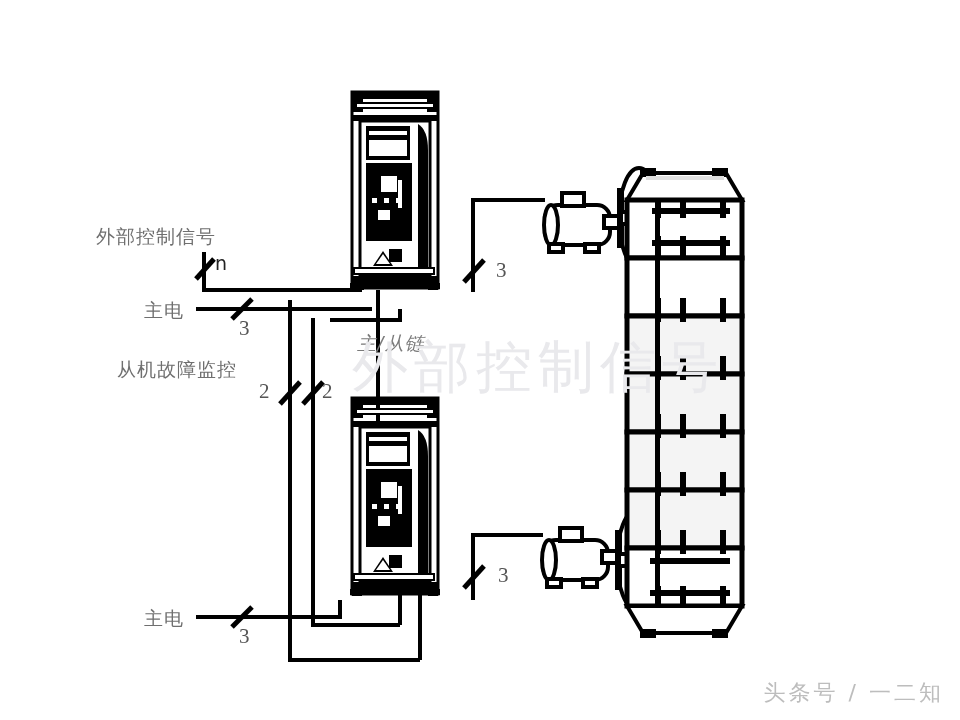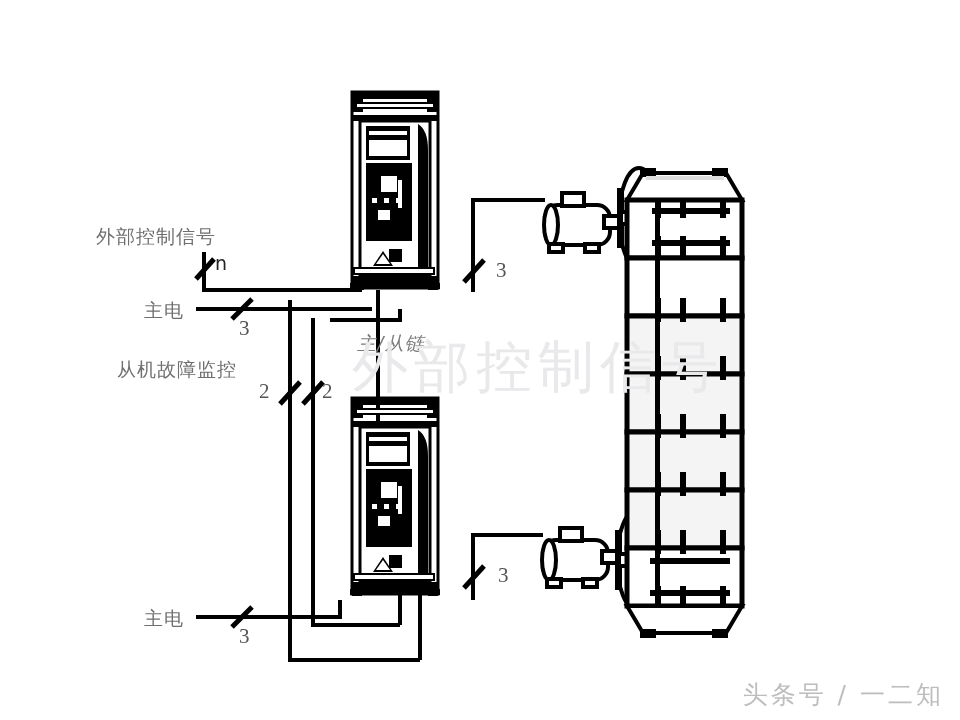--- a/index.html
+++ b/index.html
@@ -12,21 +12,21 @@
        font-family:"DejaVu Sans","Liberation Sans",sans-serif;}
   .lbl-cn{font-size:19px;letter-spacing:1px;}
   .lbl-num{font-family:"Liberation Serif","DejaVu Serif",serif;font-size:21px;color:#555;}
   .lbl-n{font-family:"DejaVu Sans","Liberation Sans",sans-serif;font-size:19px;color:#222;}
 
   #watermark{position:absolute;left:352px;top:330px;
      font-size:56px;color:#e9e9ec;letter-spacing:6px;
      font-family:"DejaVu Sans","Liberation Sans",sans-serif;
      user-select:none;pointer-events:none;}
   #credit{position:absolute;left:0;top:678px;width:944px;text-align:right;
-     font-size:25px;color:#bdbdbd;letter-spacing:3px;
+     font-size:22px;color:#bdbdbd;letter-spacing:3px;
      font-family:"DejaVu Sans","Liberation Sans",sans-serif;}
 </style>
 </head>
 <body>
 
 <div id="stage">
 
   <svg id="diagram" viewBox="0 0 960 720">
 
     <g fill="none" stroke="#000" stroke-width="4" stroke-linecap="butt">

